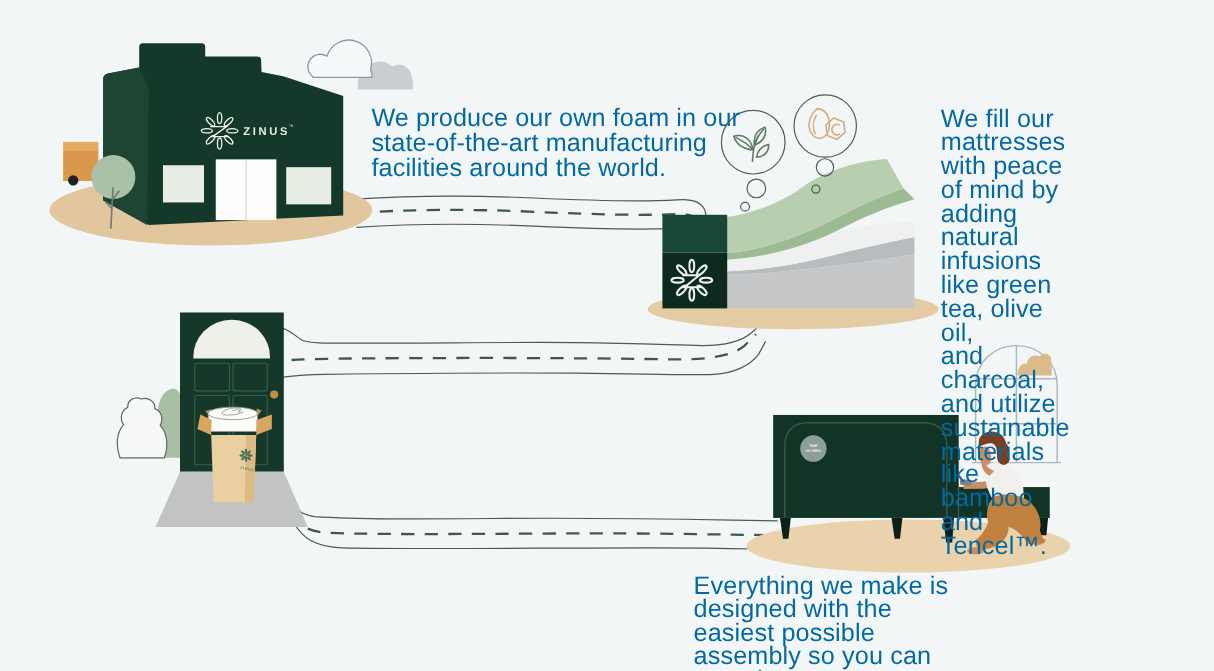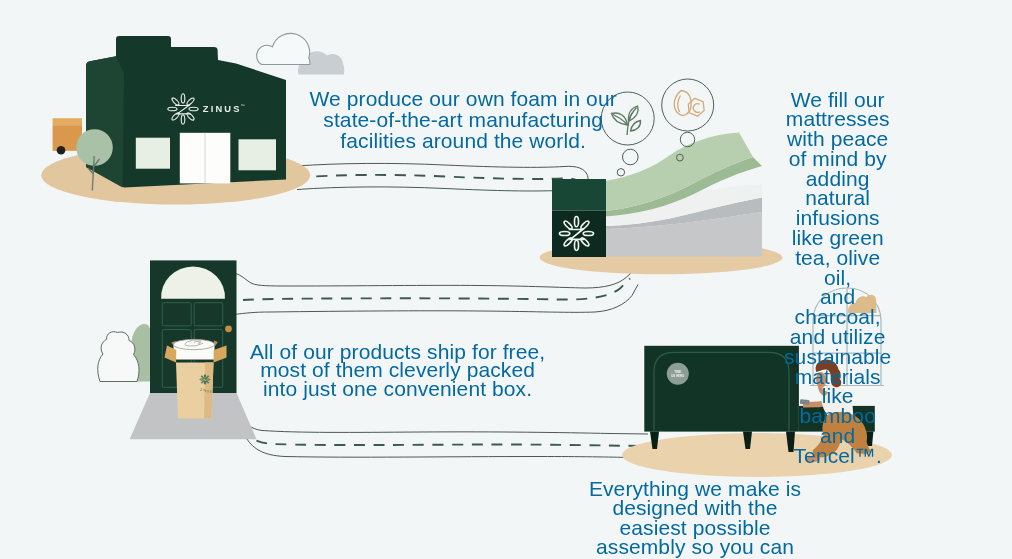--- a/index.html
+++ b/index.html
@@ -1,18 +1,18 @@
 <!DOCTYPE html>
 <html><head>
 <meta charset="utf-8">
 <style>
   html,body{margin:0;padding:0;}
   body{width:1012px;height:559px;overflow:hidden;background:#f3f6f7;
        font-family:"Liberation Sans",sans-serif;}
-  .stage{position:relative;width:812px;height:559px;text-align:center;}
+  .stage{position:relative;width:812px;height:559px;}
   svg{position:absolute;left:0;top:0;}
   .txt{position:absolute;color:#0369a1;font-size:21px;letter-spacing:0.1px;}
 </style>
 </head>
 <body>
 <div class="stage">
 <svg width="1012" height="559" viewBox="0 0 1012 559">
   <rect x="0" y="0" width="1012" height="559" fill="#f3f6f7"></rect>
 
   <path d="M 298.5 74.5 C 297 68.5 299.5 61.5 304.5 57.5 A 15 15 0 0 1 327 55.5 A 10.5 10.5 0 0 1 343 64 Q 345 68.5 343.8 74.5 Z" fill="#c9ced3"></path>
@@ -161,15 +161,14 @@
     <path d="M 819.5 382 C 820.5 387 823.5 390.5 828.5 392.5 L 824.5 396.5 C 820 394 817.5 389.5 817.8 384 Z" fill="#c98e63"></path>
     <path d="M 816.3 372 C 813.8 365.5 818.5 360 825.5 359.6 C 832 359.2 837.5 363.5 838.5 369.5 C 841 372 841.5 376 839.5 378.5 C 842.5 381.5 841.5 386 838 387 C 834.5 388 831.5 385.5 831 382 C 830.5 378 831.5 373.5 828.5 370.5 C 826 368 820.5 370.5 816.3 372 Z" fill="#7c3d20"></path>
     <ellipse cx="813" cy="459" rx="7" ry="3" fill="#c98e63"></ellipse>
     <ellipse cx="866" cy="451.5" rx="5.5" ry="2.6" fill="#c98e63" transform="rotate(-15 866 451.5)"></ellipse>
     <path d="M 829.5 413.5 C 840 410.5 852 412.5 858.5 418.5 C 865.5 425 868.5 434.5 866.5 442 L 870.5 452 L 857 453.5 C 851.5 446 847 441 840.5 439 C 840.5 444 838.5 448.5 834.5 452 C 828.5 457 820 458.5 814.5 457 L 812.5 450.5 C 817.5 446.5 821.5 441.5 823.5 435 C 821 428 823 417.5 829.5 413.5 Z" fill="#c08140"></path>
   </g>
 </svg>
 
 <div class="txt" id="t1" style="left:309.5px;top:87.5px;line-height:21.4px;">We produce our own foam in our<br>state-of-the-art manufacturing<br>facilities around the world.</div>
 <div class="txt" id="t2" style="left:772px;top:89.5px;line-height:19.8px;margin-left:12px;">We fill our mattresses<br>with peace of mind by<br>adding natural infusions<br>like green tea, olive oil,<br>and charcoal, and utilize<br>sustainable materials like<br>bamboo and Tencel™.</div>
-<div class="txt" id="t3" style="left:250px;top:342.5px;line-height:18.8px;">All of our products ship for free,<br>most of them cleverly packed<br>into just one convenient box.</div>
 <div class="txt" id="t4" style="left:578px;top:478.5px;line-height:19.6px;">Everything we make is designed with the<br>easiest possible assembly so you can spend<br>more time doing whatever makes you happy.</div>
 </div>
 
 </body></html>

